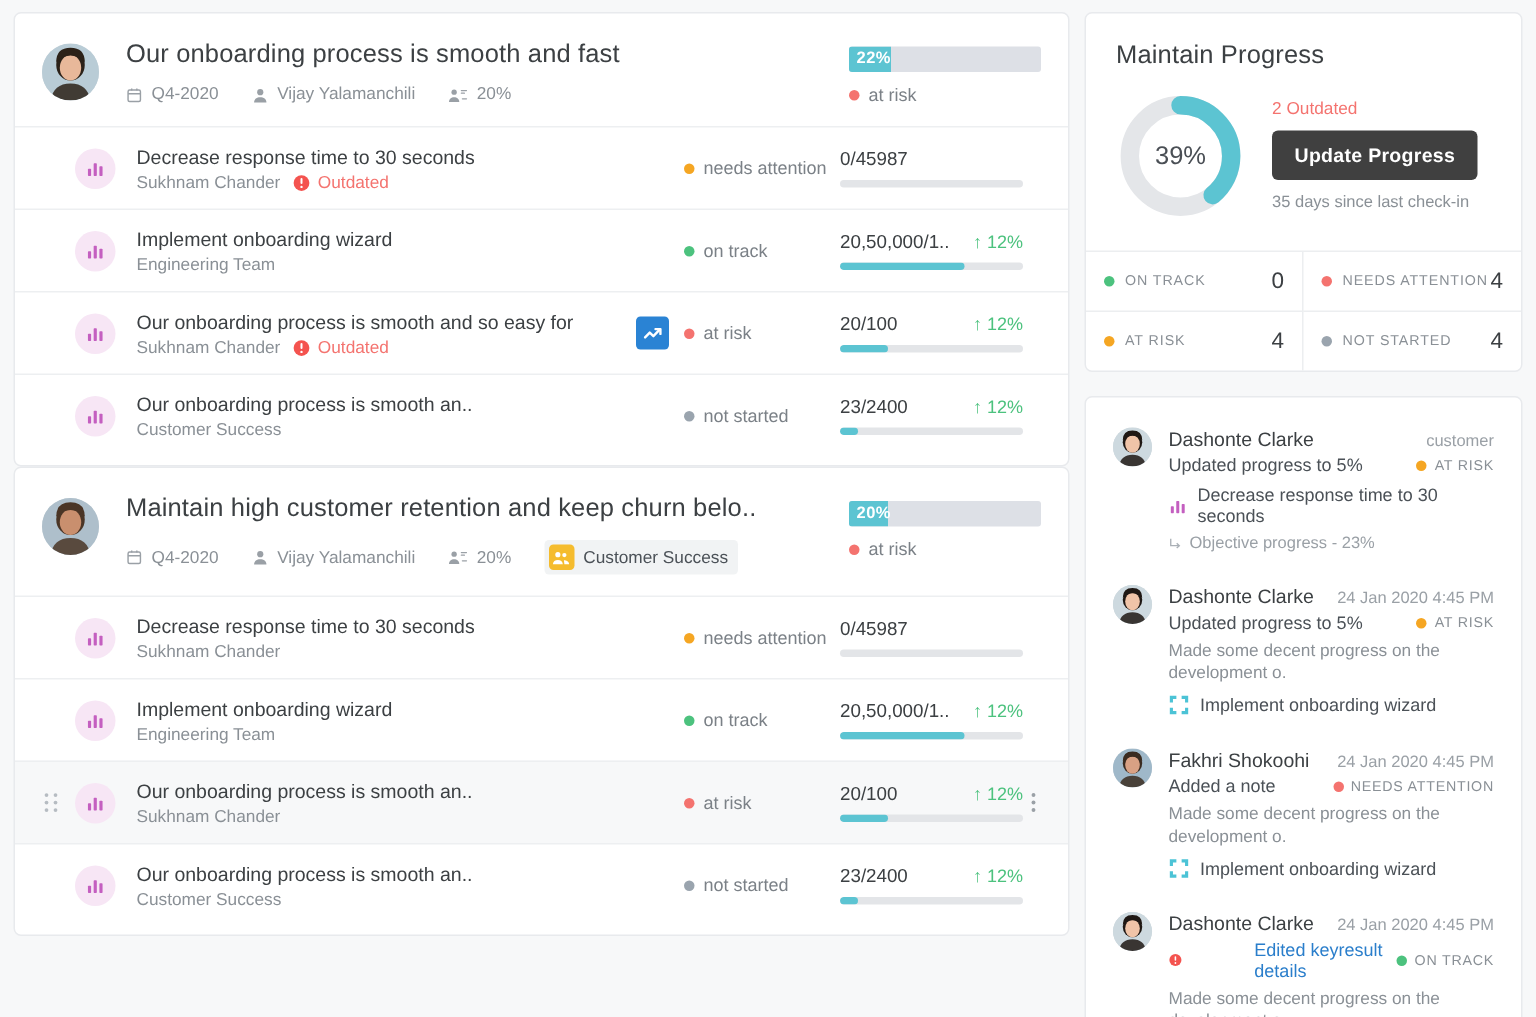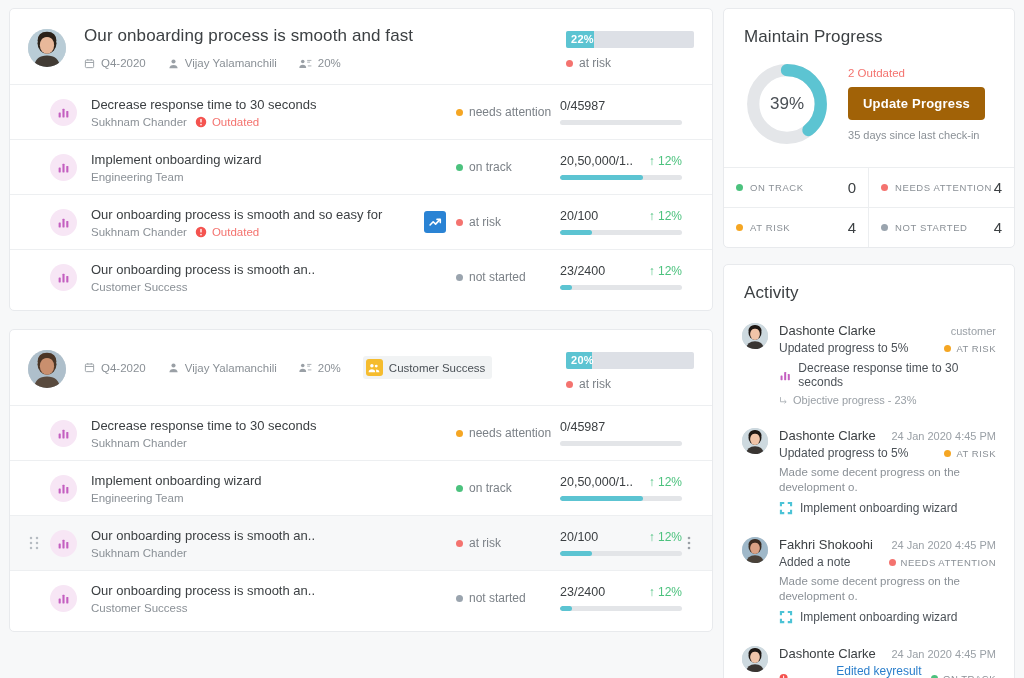--- a/index.html
+++ b/index.html
@@ -4,21 +4,21 @@
 <style>
   * { box-sizing: border-box; margin: 0; padding: 0; }
   html, body {
     width: 1024px; height: 678px;
     background: #f7f8f9;
     font-family: "Liberation Sans", sans-serif;
     -webkit-font-smoothing: antialiased;
     overflow: hidden;
   }
   .page { display: flex; gap: 10px; padding: 8px 9px; height: 678px; }
-  .col-left  { width: 733px; display: flex; flex-direction: column; gap: 18px; }
+  .col-left  { width: 733px; display: flex; flex-direction: column; }
   .col-right { width: 304px; display: flex; flex-direction: column; gap: 16px; }
 
   .card {
     background: #fff;
     border: 1px solid #e8eaed;
     border-radius: 5px;
   }
 
   
   .obj-head { display: flex; align-items: flex-start; padding: 16px 18px 14px 18px; }
@@ -101,21 +101,21 @@
   .panel-title { font-size: 17px; color: #3c4043; padding: 18px 20px 0 20px; letter-spacing: .1px; }
   .op-body { display: flex; align-items: center; padding: 14px 20px 20px 20px; }
   .donut { position: relative; width: 86px; height: 86px; flex: none; }
   .donut-label {
     position: absolute; inset: 0; display: flex; align-items: center; justify-content: center;
     font-size: 17px; color: #4a4f55;
   }
   .op-right { padding-left: 18px; }
   .outdated-txt { font-size: 11.5px; color: #f4736f; }
   .btn-update {
-    margin-top: 8px; background: #a16207; color: #fff; border: none;
+    margin-top: 8px; background: #404040; color: #fff; border: none;
     border-radius: 4px; padding: 9px 15px; font-size: 13px; font-weight: 700;
     font-family: "Liberation Sans", sans-serif; cursor: pointer; letter-spacing: .2px;
   }
   .checkin-txt { font-size: 11px; color: #8a9096; margin-top: 9px; }
 
   .stat-grid { display: flex; flex-wrap: wrap; border-top: 1px solid #eceef0; }
   .stat-cell {
     width: 50%; display: flex; align-items: center;
     padding: 11px 12px; border-bottom: 1px solid #eceef0;
   }
@@ -408,20 +408,21 @@
           <div class="avatar">
             <svg viewBox="0 0 40 40">
               <rect width="40" height="40" fill="#aebfcb"></rect>
               <ellipse cx="20" cy="15" rx="10" ry="11" fill="#4a3526"></ellipse>
               <ellipse cx="20" cy="17" rx="7.5" ry="9" fill="#c98f6e"></ellipse>
               <path d="M10 13 q10 -9 20 0 q0 -10 -10 -10 q-10 0 -10 10z" fill="#4a3526"></path>
               <path d="M6 40 q2 -12 14 -12 q12 0 14 12z" fill="#4a3526" opacity=".85"></path>
             </svg>
           </div>
           <div class="obj-main">
+            <div class="obj-title">Maintain high customer retention and keep churn belo..</div>
             <div class="obj-meta">
               <span class="meta-item">
                 <svg width="11" height="11" viewBox="0 0 16 16" fill="none" stroke="#9aa0a6" stroke-width="1.4">
                   <rect x="2" y="3" width="12" height="11" rx="1.5"></rect>
                   <path d="M2 6.5h12M5.5 1.5v2M10.5 1.5v2"></path>
                 </svg>
                 <span>Q4-2020</span>
               </span>
               <span class="meta-item">
                 <svg width="11" height="11" viewBox="0 0 16 16" fill="#9aa0a6">
@@ -684,21 +685,20 @@
           </div>
           <div class="stat-cell">
             <span class="dot" style="background:#9aa4ae"></span>
             <span class="stat-label">NOT STARTED</span>
             <span class="stat-num">4</span>
           </div>
         </div>
     </div>
 
     <div class="card">
-      <div class="panel-title">Activity</div>
       <div class="act-list" id="activity-host">
           <div class="act-item">
             <div class="act-av">
               <svg viewBox="0 0 40 40">
                 <rect width="40" height="40" fill="#cdd9df"></rect>
                 <ellipse cx="20" cy="15" rx="10" ry="11" fill="#1f1814"></ellipse>
                 <ellipse cx="20" cy="17" rx="7.5" ry="9" fill="#f0c4a8"></ellipse>
                 <path d="M10 13 q10 -9 20 0 q0 -10 -10 -10 q-10 0 -10 10z" fill="#1f1814"></path>
                 <path d="M6 40 q2 -12 14 -12 q12 0 14 12z" fill="#1f1814" opacity=".85"></path>
               </svg>

